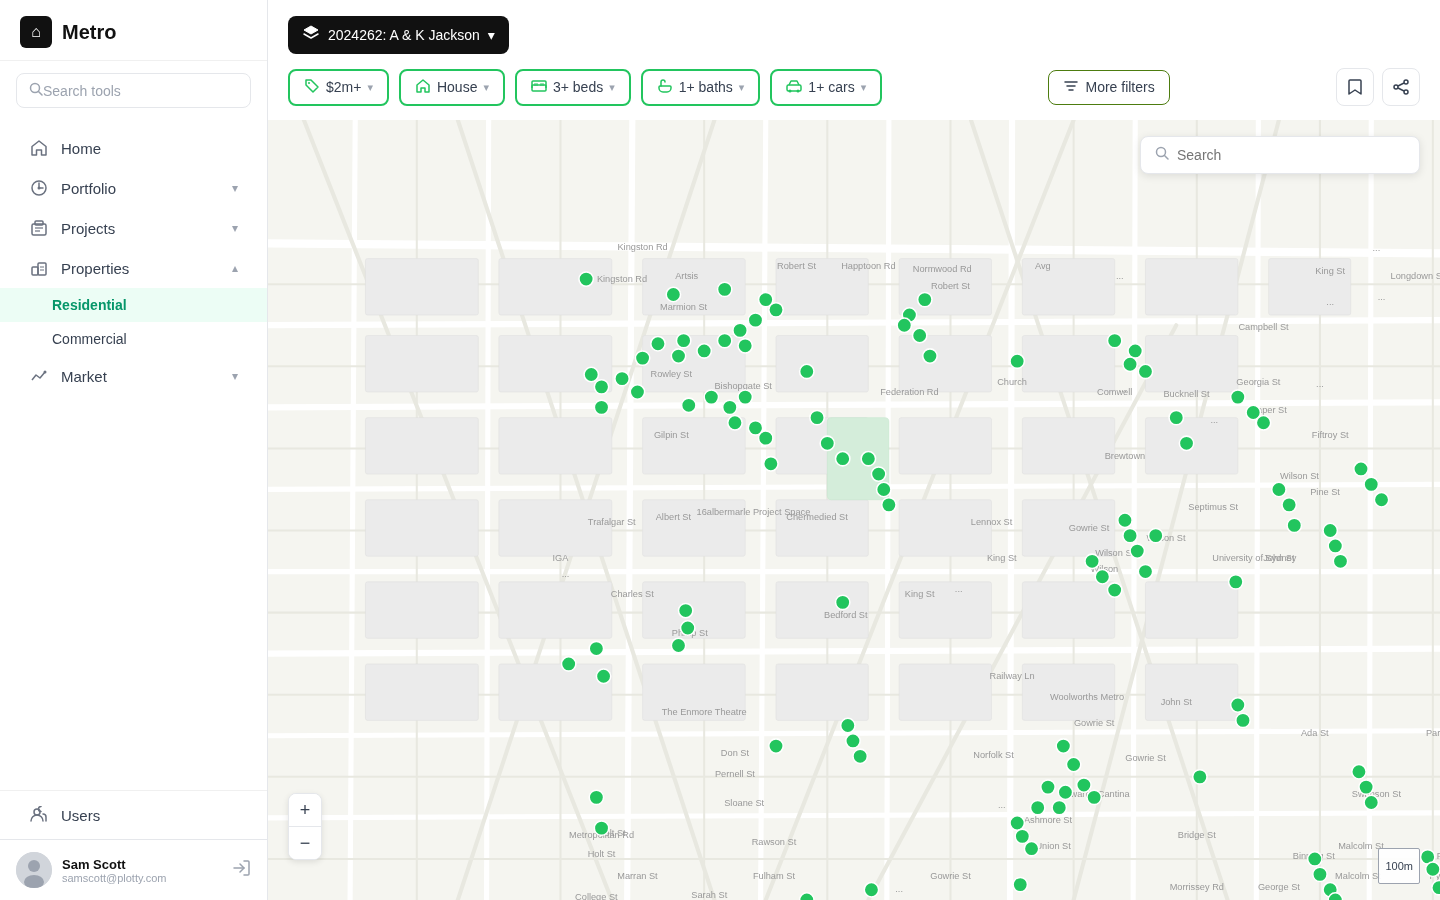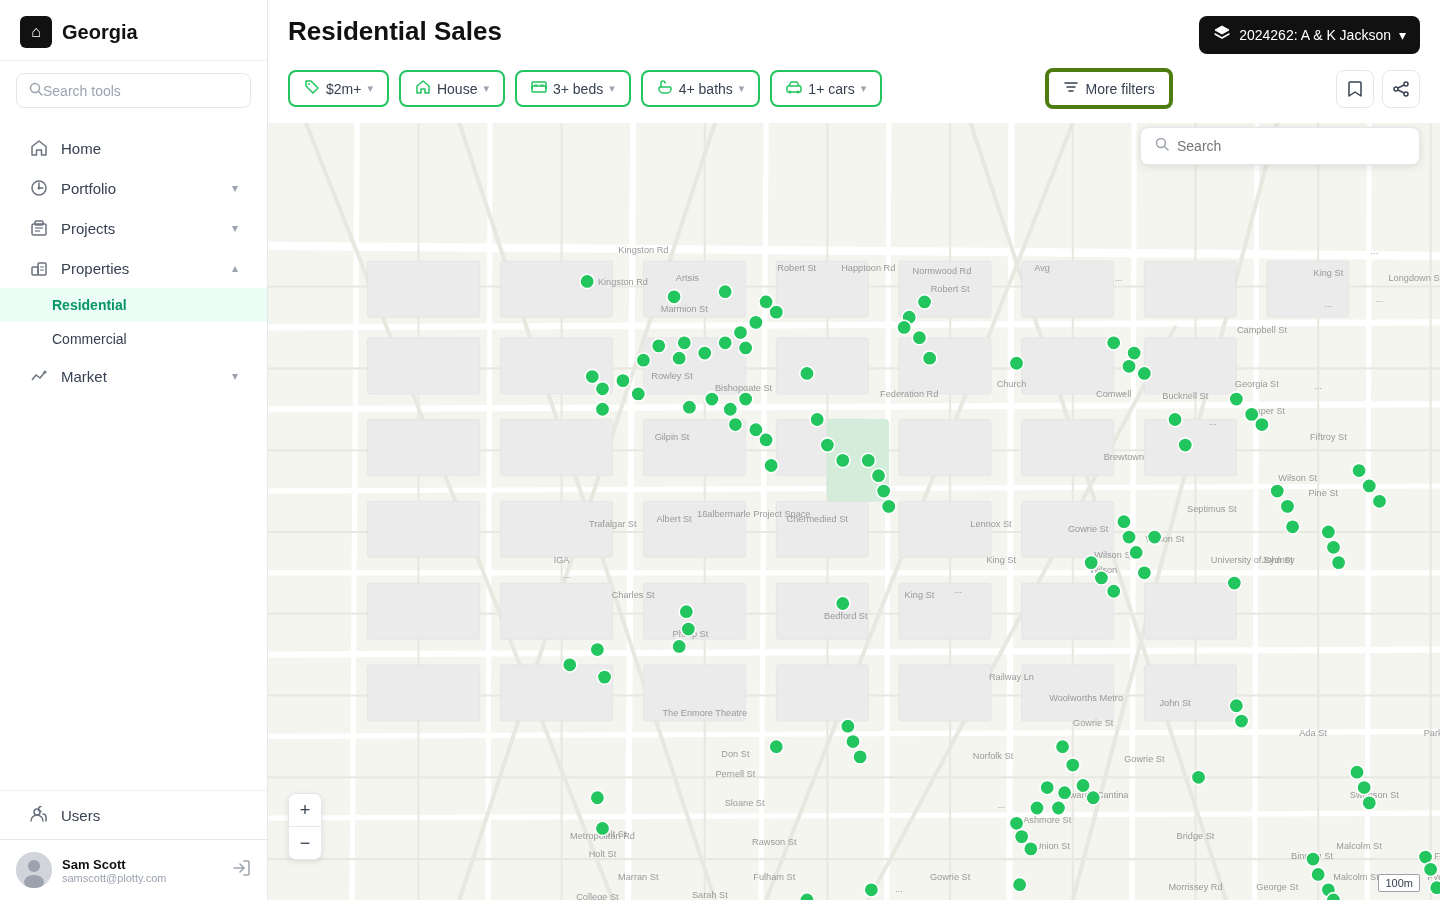--- a/index.html
+++ b/index.html
@@ -158,21 +158,21 @@
       cursor: pointer;
       white-space: nowrap;
     }
     .filter-icon { font-size: 15px; color: #22c55e; }
     .filter-chevron { font-size: 11px; color: #9ca3af; }
 
     .more-filters-btn {
       display: flex;
       align-items: center;
       gap: 6px;
-      border: 4px solid #4d7c0f;
+      border: 1px solid #4d7c0f;
       background: #fff;
       border-radius: 8px;
       padding: 7px 14px;
       font-size: 14px;
       font-weight: 500;
       color: #374151;
       cursor: pointer;
       margin-left: auto;
     }
 
@@ -191,21 +191,21 @@
     .map-container {
       flex: 1;
       position: relative;
       overflow: hidden;
       margin: 0 0 0 0;
     }
 
     
     .map-search {
       position: absolute;
-      top: 4px;
+      top: 16px;
       right: 20px;
       z-index: 10;
       display: flex;
       align-items: center;
       gap: 8px;
       background: #fff;
       border: 1px solid #e5e7eb;
       border-radius: 8px;
       padding: 9px 14px;
       width: 280px;
@@ -234,43 +234,43 @@
       cursor: pointer;
       font-size: 18px;
       color: #374151;
       border: none; background: #fff;
     }
     .zoom-divider { height: 1px; background: #e5e7eb; }
 
     
     .map-scale {
       position: absolute;
-      bottom: 8px;
+      bottom: 16px;
       right: 20px;
       background: rgba(255,255,255,0.9);
       border: 1px solid #9ca3af;
-      padding: 2px 6px;
+      padding: 11px 6px;
       font-size: 11px;
       color: #374151;
       border-radius: 2px;
     }
 
     
     .map-svg {
       width: 100%;
       height: 100%;
     }
   </style>
 </head>
 <body>
 
 <div class="sidebar">
   <div class="sidebar-logo">
     <div class="logo-icon">⌂</div>
-    <span class="logo-text">Georgia</span>
+    <span class="logo-text">Metro</span>
   </div>
 
   <div class="search-tools">
     <span class="search-tools-icon">
       <svg width="14" height="14" viewBox="0 0 14 14" fill="none">
         <circle cx="6" cy="6" r="4.5" stroke="#9ca3af" stroke-width="1.5"></circle>
         <line x1="9.5" y1="9.5" x2="13" y2="13" stroke="#9ca3af" stroke-width="1.5" stroke-linecap="round"></line>
       </svg>
     </span>
     <span class="search-tools-text">Search tools</span>
@@ -376,21 +376,20 @@
         <path d="M9 14l4-4-4-4" stroke="#9ca3af" stroke-width="1.5" stroke-linecap="round" stroke-linejoin="round"></path>
         <line x1="13" y1="10" x2="3" y2="10" stroke="#9ca3af" stroke-width="1.5" stroke-linecap="round"></line>
       </svg>
     </div>
   </div>
 </div>
 
 <div class="main">
 
   <div class="main-header">
-    <h1 class="page-title">Residential Sales</h1>
     <div class="account-btn">
       <span class="account-btn-icon">
         <svg width="18" height="18" viewBox="0 0 18 18" fill="none">
           <path d="M9 2L16 6L9 10L2 6L9 2Z" fill="white" stroke="white" stroke-width="1" stroke-linejoin="round"></path>
           <path d="M2 10L9 14L16 10" stroke="white" stroke-width="1.5" stroke-linecap="round" stroke-linejoin="round"></path>
         </svg>
       </span>
       <span>2024262: A &amp; K Jackson</span>
       <span>▾</span>
     </div>
@@ -432,21 +431,21 @@
       <span class="filter-chevron">▾</span>
     </button>
 
     <button class="filter-btn">
       <span class="filter-icon">
         <svg width="16" height="16" viewBox="0 0 16 16" fill="none">
           <path d="M3 8h10a1 1 0 0 1 1 1v1a4 4 0 0 1-4 4H6a4 4 0 0 1-4-4V9a1 1 0 0 1 1-1Z" stroke="#22c55e" stroke-width="1.5"></path>
           <path d="M4 8V4a2 2 0 0 1 4 0" stroke="#22c55e" stroke-width="1.5" stroke-linecap="round"></path>
         </svg>
       </span>
-      <span>4+ baths</span>
+      <span>1+ baths</span>
       <span class="filter-chevron">▾</span>
     </button>
 
     <button class="filter-btn">
       <span class="filter-icon">
         <svg width="16" height="16" viewBox="0 0 16 16" fill="none">
           <rect x="1" y="7" width="14" height="6" rx="1.5" stroke="#22c55e" stroke-width="1.5"></rect>
           <path d="M3 7l2-4h6l2 4" stroke="#22c55e" stroke-width="1.5" stroke-linejoin="round"></path>
           <circle cx="4" cy="13" r="1.5" fill="#22c55e"></circle>
           <circle cx="12" cy="13" r="1.5" fill="#22c55e"></circle>

